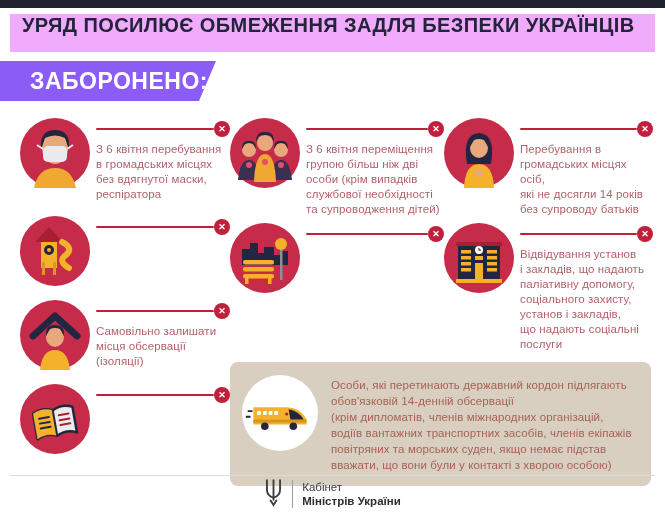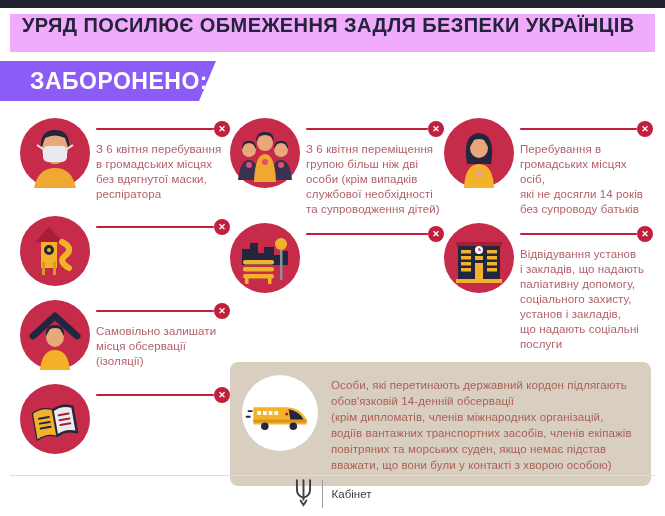--- a/index.html
+++ b/index.html
@@ -335,14 +335,15 @@
     <svg viewBox="0 0 26 38" width="19" height="29" fill="none" stroke="#3f3f3f" stroke-width="2.6" stroke-linecap="round">
       <path d="M4 2 v13 q0 9 9 11"></path>
       <path d="M22 2 v13 q0 9 -9 11"></path>
       <path d="M13 2 v27"></path>
       <path d="M9 30 l4 6 l4 -6"></path>
     </svg>
   </span>
   <span class="footer-sep"></span>
   <span class="footer-org">
     <span class="org-line1">Кабінет</span>
+    <span class="org-line2">Міністрів України</span>
   </span>
 </div>
 
 </body></html>

